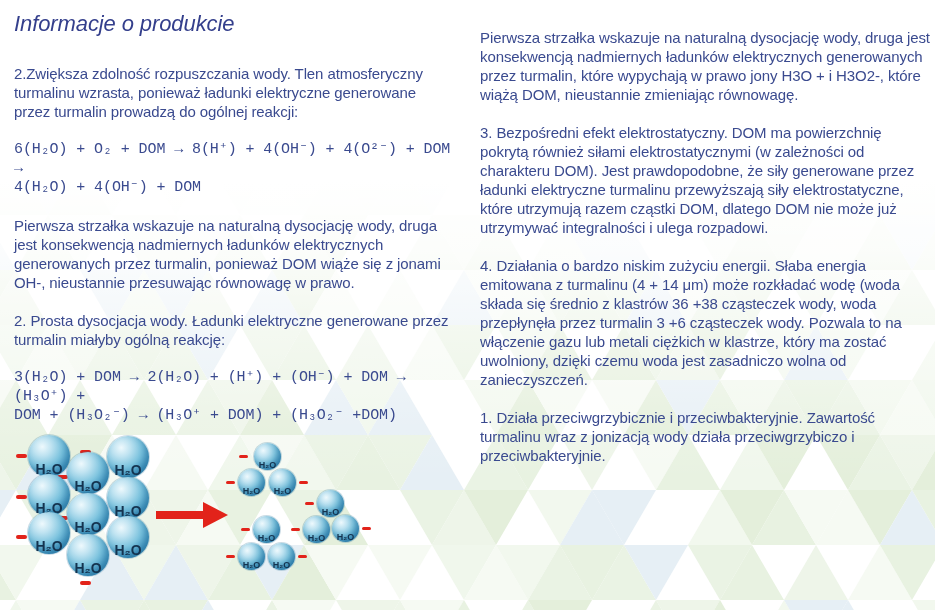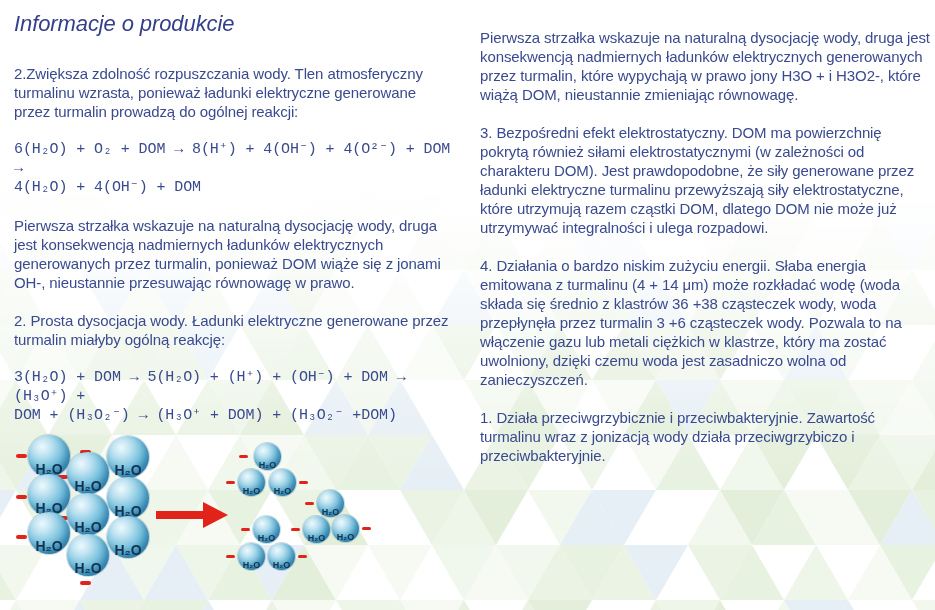--- a/index.html
+++ b/index.html
@@ -270,21 +270,21 @@
     </svg>
   <div class="bg-fade"></div>
 
   <div class="col col-left">
     <h1 class="title">Informacje o produkcie</h1>
     <p class="para">2.Zwiększa zdolność rozpuszczania wody. Tlen atmosferyczny turmalinu wzrasta, ponieważ ładunki elektryczne generowane przez turmalin prowadzą do ogólnej reakcji:</p>
     <p class="eq">6(H₂O) + O₂ + DOM → 8(H⁺) + 4(OH⁻) + 4(O²⁻) + DOM →
 4(H₂O) + 4(OH⁻) + DOM</p>
     <p class="para">Pierwsza strzałka wskazuje na naturalną dysocjację wody, druga jest konsekwencją nadmiernych ładunków elektrycznych generowanych przez turmalin, ponieważ DOM wiąże się z jonami OH-, nieustannie przesuwając równowagę w prawo.</p>
     <p class="para">2. Prosta dysocjacja wody. Ładunki elektryczne generowane przez turmalin miałyby ogólną reakcję:</p>
-    <p class="eq">3(H₂O) + DOM → 5(H₂O) + (H⁺) + (OH⁻) + DOM → (H₃O⁺) +
+    <p class="eq">3(H₂O) + DOM → 2(H₂O) + (H⁺) + (OH⁻) + DOM → (H₃O⁺) +
 DOM + (H₃O₂⁻) → (H₃O⁺ + DOM) + (H₃O₂⁻ +DOM)</p>
   </div>
 
   <div class="col col-right">
     <p class="para">Pierwsza strzałka wskazuje na naturalną dysocjację wody, druga jest konsekwencją nadmiernych ładunków elektrycznych generowanych przez turmalin, które wypychają w prawo jony H3O + i H3O2-, które wiążą DOM, nieustannie zmieniając równowagę.</p>
     <p class="para">3. Bezpośredni efekt elektrostatyczny. DOM ma powierzchnię pokrytą również siłami elektrostatycznymi (w zależności od charakteru DOM). Jest prawdopodobne, że siły generowane przez ładunki elektryczne turmalinu przewyższają siły elektrostatyczne, które utrzymują razem cząstki DOM, dlatego DOM nie może już utrzymywać integralności i ulega rozpadowi.</p>
     <p class="para">4. Działania o bardzo niskim zużyciu energii. Słaba energia emitowana z turmalinu (4 + 14 μm) może rozkładać wodę (woda składa się średnio z klastrów 36 +38 cząsteczek wody, woda przepłynęła przez turmalin 3 +6 cząsteczek wody. Pozwala to na włączenie gazu lub metali ciężkich w klastrze, który ma zostać uwolniony, dzięki czemu woda jest zasadniczo wolna od zanieczyszczeń.</p>
     <p class="para">1. Działa przeciwgrzybicznie i przeciwbakteryjnie. Zawartość turmalinu wraz z jonizacją wody działa przeciwgrzybiczo i przeciwbakteryjnie.</p>
   </div>
 

